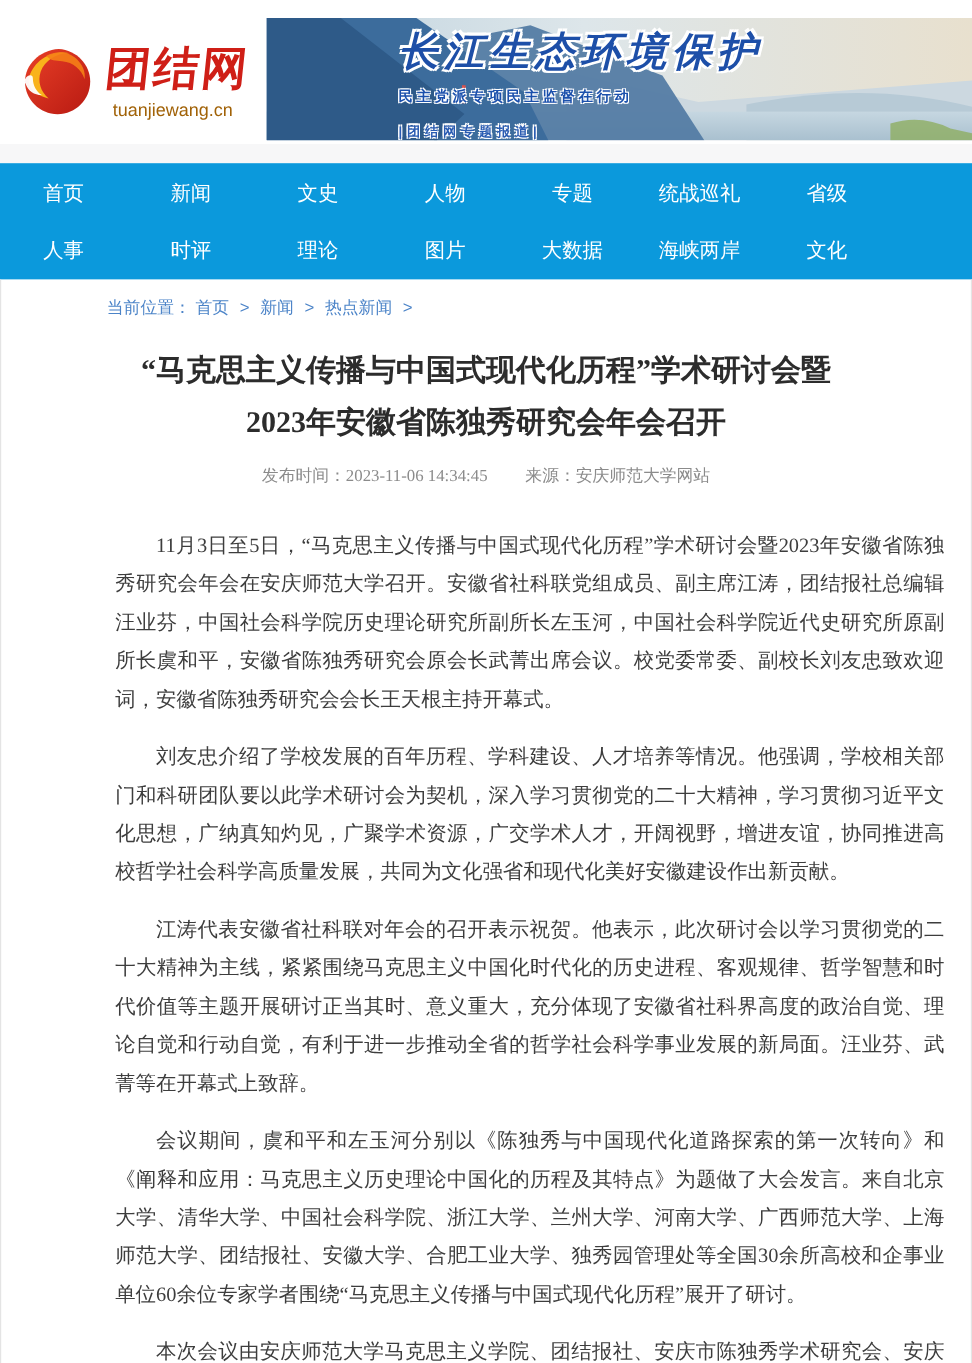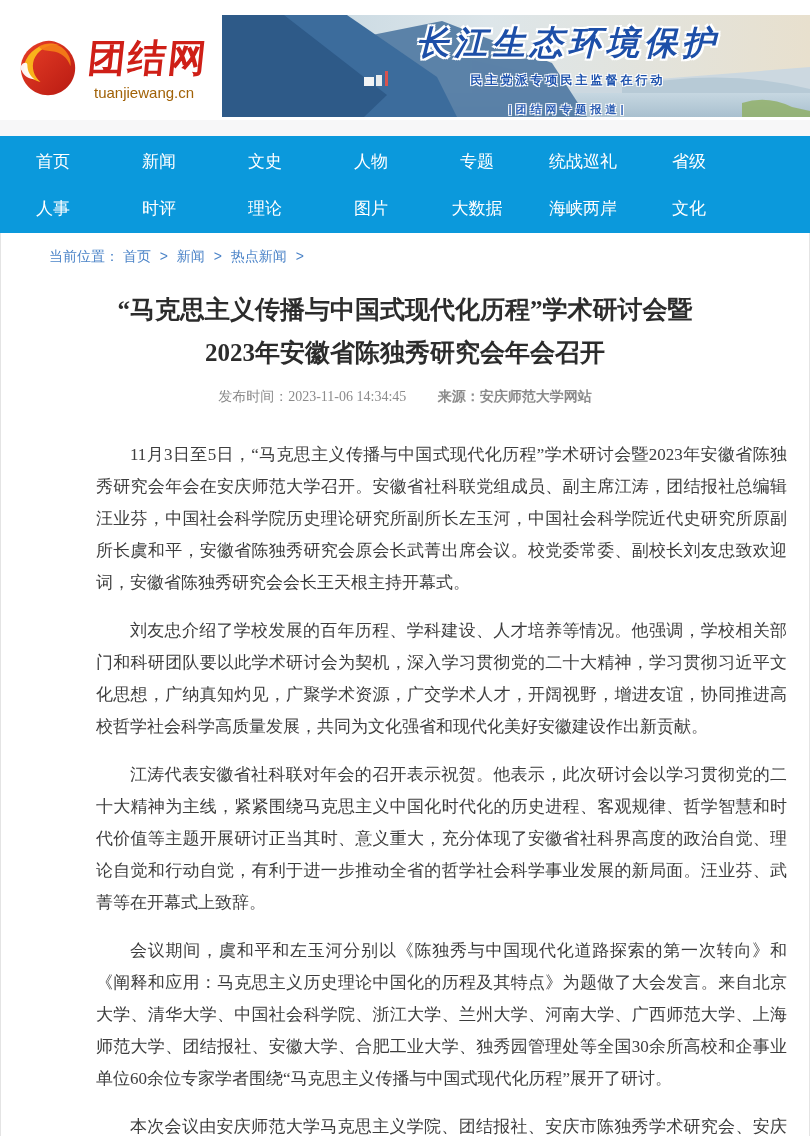--- a/index.html
+++ b/index.html
@@ -10,47 +10,47 @@
   .header { position:relative; width:810px; height:120px; background:#fff; }
   .logo { position:absolute; left:18px; top:38px; display:flex; align-items:flex-start; cursor:pointer; }
   .logo-mark { width:60px; height:60px; }
   .logo-text { margin-left:10px; }
   .logo-cn { font-size:38px; font-weight:bold; color:#cf1f17; line-height:40px;
              transform:skewX(-6deg); letter-spacing:2px; font-family:"Liberation Serif","DejaVu Serif",serif; }
   .logo-domain { font-size:15px; color:#a16207; margin-top:6px; padding-left:6px; }
 
   .banner { position:absolute; left:222px; top:15px; width:588px; height:102px; overflow:hidden; cursor:pointer; }
   .banner svg.bg { position:absolute; inset:0; width:100%; height:100%; }
-  .banner-text { position:absolute; left:110px; right:6px; top:6px; text-align:center; }
+  .banner-text { position:absolute; left:110px; right:6px; top:6px; text-align:left; }
   .banner-title { font-size:33px; font-weight:bold; font-style:italic; color:#1d4fa8; letter-spacing:5px;
     text-shadow:-2px -2px 0 #fff,2px -2px 0 #fff,-2px 2px 0 #fff,2px 2px 0 #fff,0 2px 0 #fff,2px 0 0 #fff; }
   .banner-sub { margin-top:6px; font-size:12px; font-weight:bold; color:#1b50ac; letter-spacing:3px;
     text-shadow:-1px -1px 0 #fff,1px -1px 0 #fff,-1px 1px 0 #fff,1px 1px 0 #fff; }
   .banner-tag { margin-top:13px; font-size:11px; font-weight:bold; color:#2a5cb2; letter-spacing:4px;
     text-shadow:-1px -1px 0 #fff,1px -1px 0 #fff,-1px 1px 0 #fff,1px 1px 0 #fff; }
 
   .header-gap { width:810px; height:16px; background:#f7f7f8; }
 
   
   .nav { width:810px; height:97px; background:#0b99dc; overflow:hidden; padding-top:2px; }
   .nav-row { display:grid; grid-template-columns:repeat(8,106px); height:47px; }
   .nav-item { color:#fff; font-size:17px; text-align:center; line-height:47px; cursor:pointer; white-space:nowrap; }
 
   
   .main { width:810px; height:903px; background:#fff;
           border-left:1px solid #e4e4e4; border-right:1px solid #e4e4e4; }
-  .breadcrumb { padding:15px 0 0 48px; font-size:14px; color:#4c84c8; }
+  .breadcrumb { padding:15px 0 0 88px; font-size:14px; color:#4c84c8; }
   .breadcrumb a { color:#4c84c8; text-decoration:none; cursor:pointer; }
   .crumb-sep { margin:0 5px; }
 
   .serif { font-family:"Liberation Serif","DejaVu Serif",serif; }
   .article-title { margin:22px 95px 4px; text-align:center; font-size:25px; font-weight:bold;
                    line-height:43px; color:#2c2c2c; }
   .article-meta { margin-top:14px; text-align:center; font-size:14px; color:#8b8b8b; }
-  .article-meta .src { margin-left:28px;font-weight:bold; }
+  .article-meta .src { margin-left:28px; }
 
   .article-body { margin-top:33px; padding:0 22px 0 95px; }
   .article-body p { font-size:17px; line-height:32px; color:#3d3d3d; text-align:justify;
                     text-indent:2em; margin-bottom:16px; }
 </style>
 </head>
 <body>
 
 <div class="header">
   <div class="logo">

